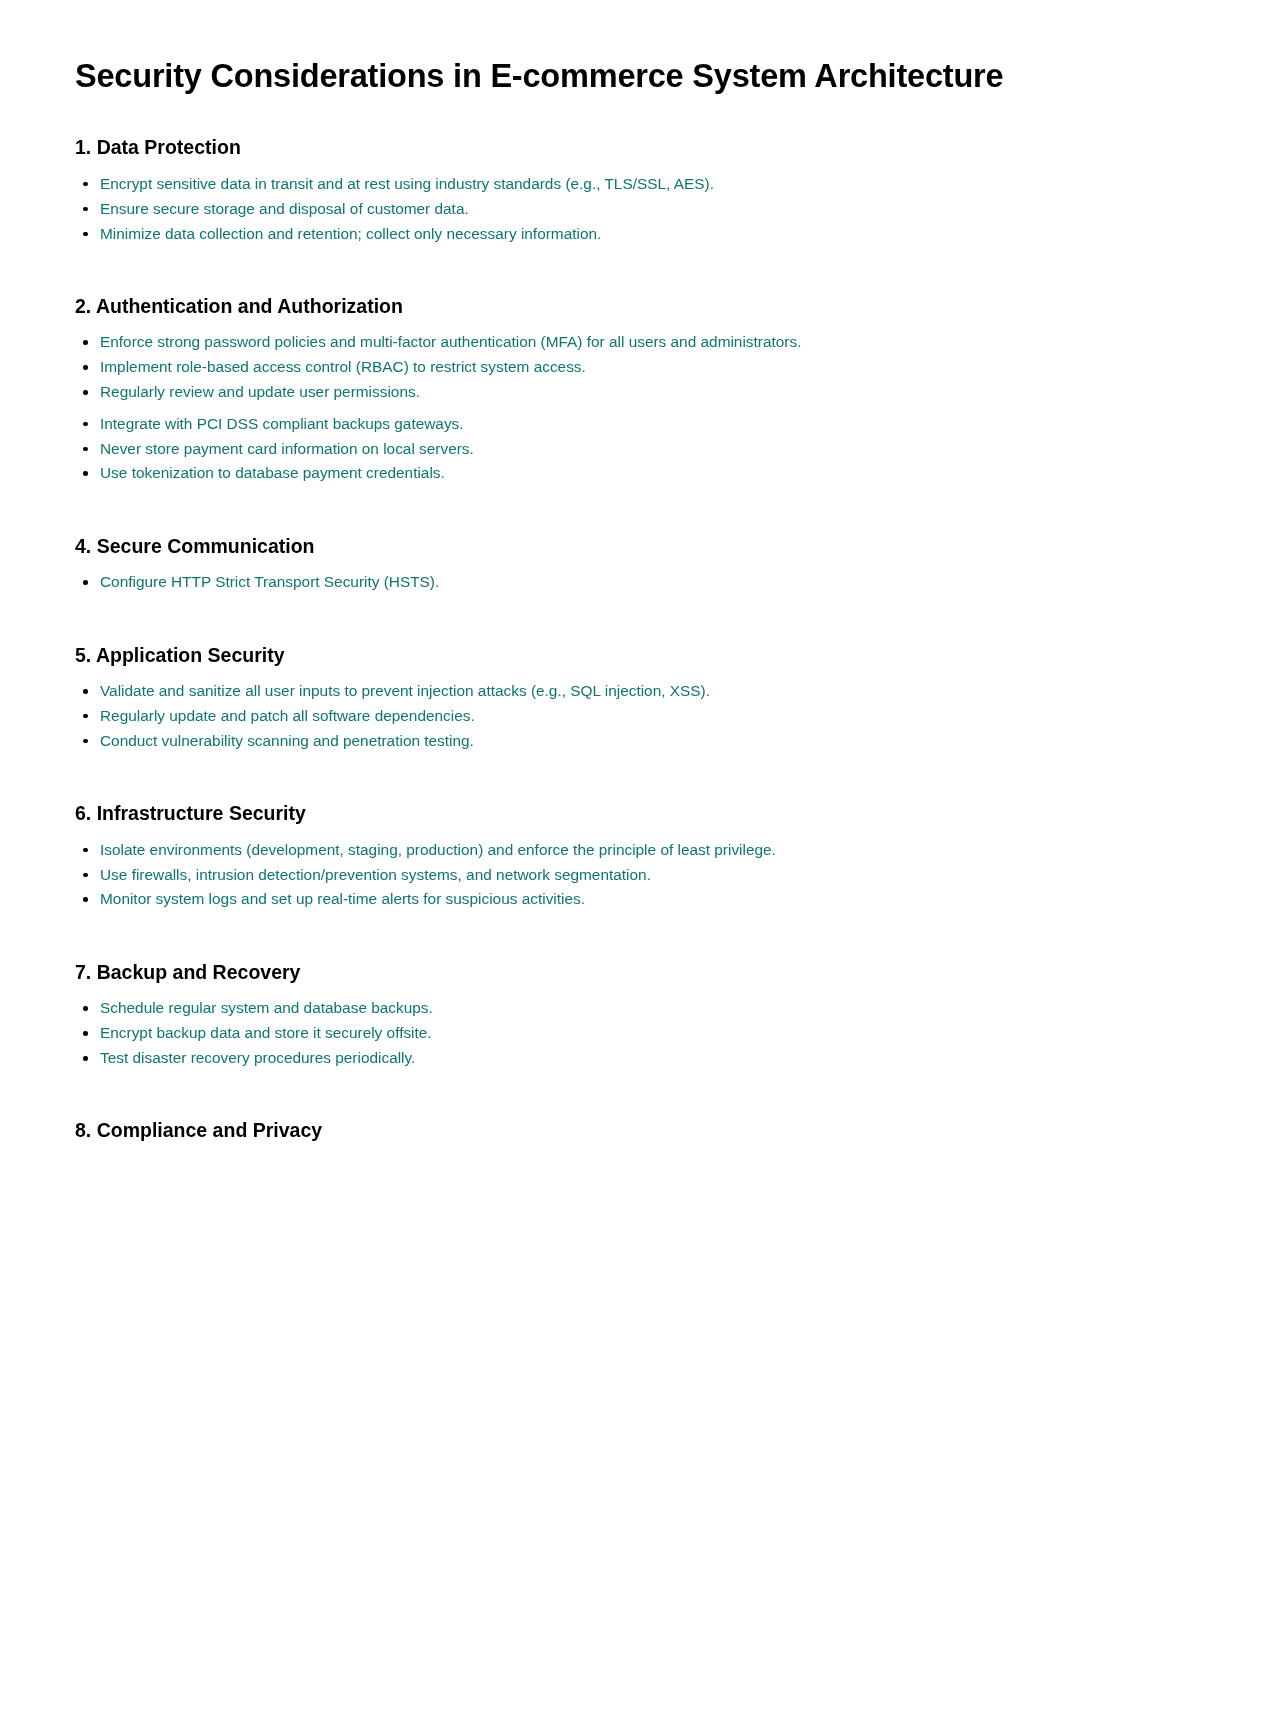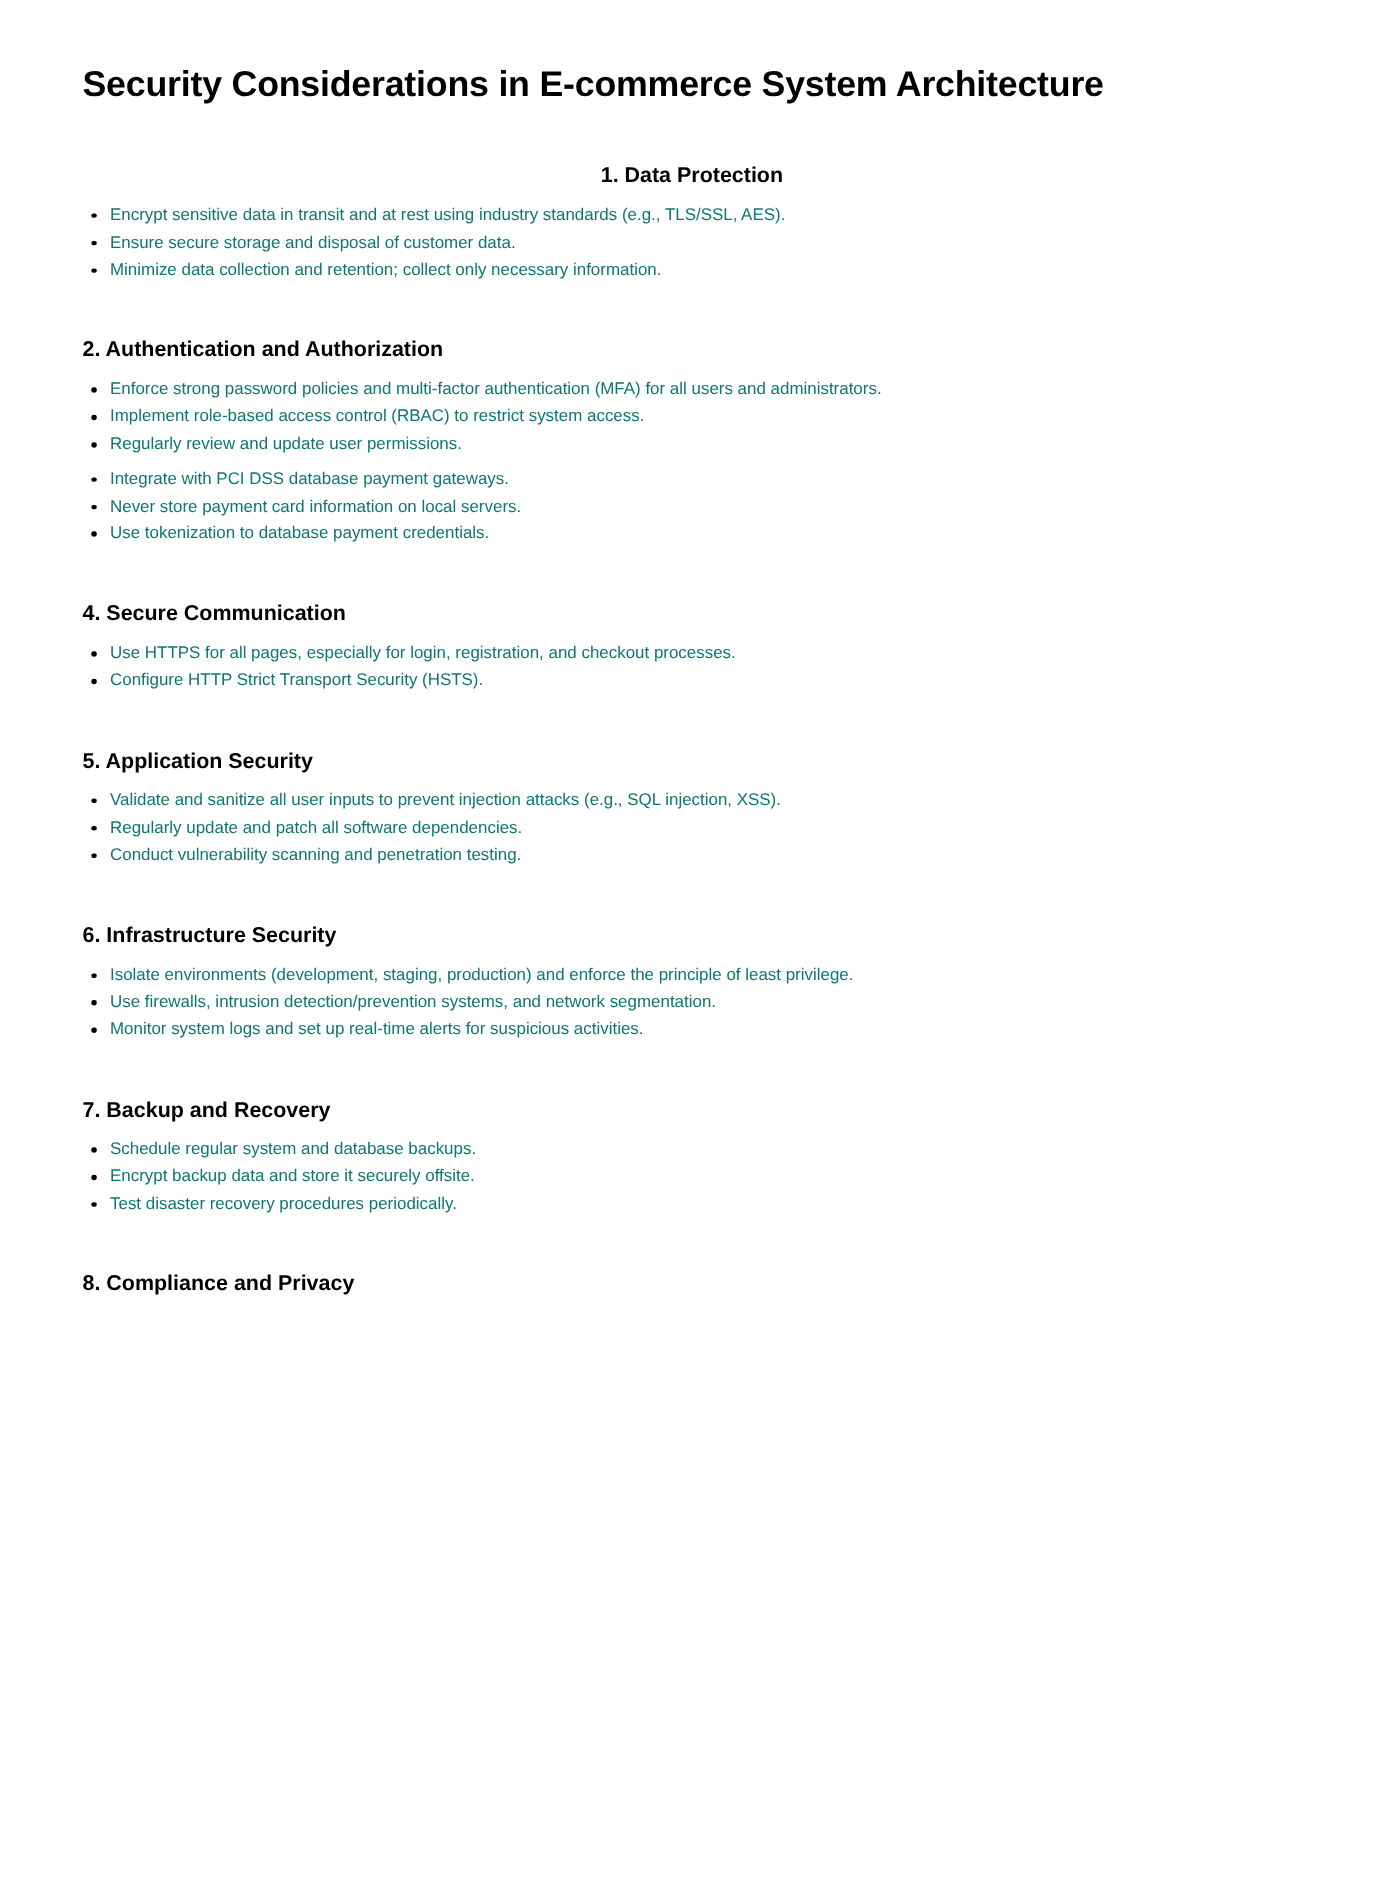--- a/index.html
+++ b/index.html
@@ -36,22 +36,21 @@
   }
   .section-heading {
     font-size: 19.5px;
     font-weight: bold;
     line-height: 1.2;
     color: #000000;
     margin: 0;
     padding: 0;
   }
   .section:first-of-type .section-heading {
-    margin-top: 53px;
-    text-align: center;
+    margin-top: 41px;
   }
   .section + .section .section-heading {
     margin-top: 54px;
   }
   .bullet-list {
     list-style: none;
     margin: 0;
     padding: 0;
     padding-top: 16px;
   }
@@ -103,29 +102,28 @@
       <section class="section" data-empty="false">
         <h2 class="section-heading">2. Authentication and Authorization</h2>
         <ul class="bullet-list">
           <li class="bullet-item"><span class="bullet-dot"></span><span class="bullet-text">Enforce strong password policies and multi-factor authentication (MFA) for all users and administrators.</span></li>
           <li class="bullet-item"><span class="bullet-dot"></span><span class="bullet-text">Implement role-based access control (RBAC) to restrict system access.</span></li>
           <li class="bullet-item"><span class="bullet-dot"></span><span class="bullet-text">Regularly review and update user permissions.</span></li>
         </ul>
       </section>
       <section class="section" data-empty="false">
         <ul class="bullet-list">
-          <li class="bullet-item"><span class="bullet-dot"></span><span class="bullet-text">Integrate with PCI DSS database payment gateways.</span></li>
+          <li class="bullet-item"><span class="bullet-dot"></span><span class="bullet-text">Integrate with PCI DSS compliant backups gateways.</span></li>
           <li class="bullet-item"><span class="bullet-dot"></span><span class="bullet-text">Never store payment card information on local servers.</span></li>
           <li class="bullet-item"><span class="bullet-dot"></span><span class="bullet-text">Use tokenization to database payment credentials.</span></li>
         </ul>
       </section>
       <section class="section" data-empty="false">
         <h2 class="section-heading">4. Secure Communication</h2>
         <ul class="bullet-list">
-          <li class="bullet-item"><span class="bullet-dot"></span><span class="bullet-text">Use HTTPS for all pages, especially for login, registration, and checkout processes.</span></li>
           <li class="bullet-item"><span class="bullet-dot"></span><span class="bullet-text">Configure HTTP Strict Transport Security (HSTS).</span></li>
         </ul>
       </section>
       <section class="section" data-empty="false">
         <h2 class="section-heading">5. Application Security</h2>
         <ul class="bullet-list">
           <li class="bullet-item"><span class="bullet-dot"></span><span class="bullet-text">Validate and sanitize all user inputs to prevent injection attacks (e.g., SQL injection, XSS).</span></li>
           <li class="bullet-item"><span class="bullet-dot"></span><span class="bullet-text">Regularly update and patch all software dependencies.</span></li>
           <li class="bullet-item"><span class="bullet-dot"></span><span class="bullet-text">Conduct vulnerability scanning and penetration testing.</span></li>
         </ul>

